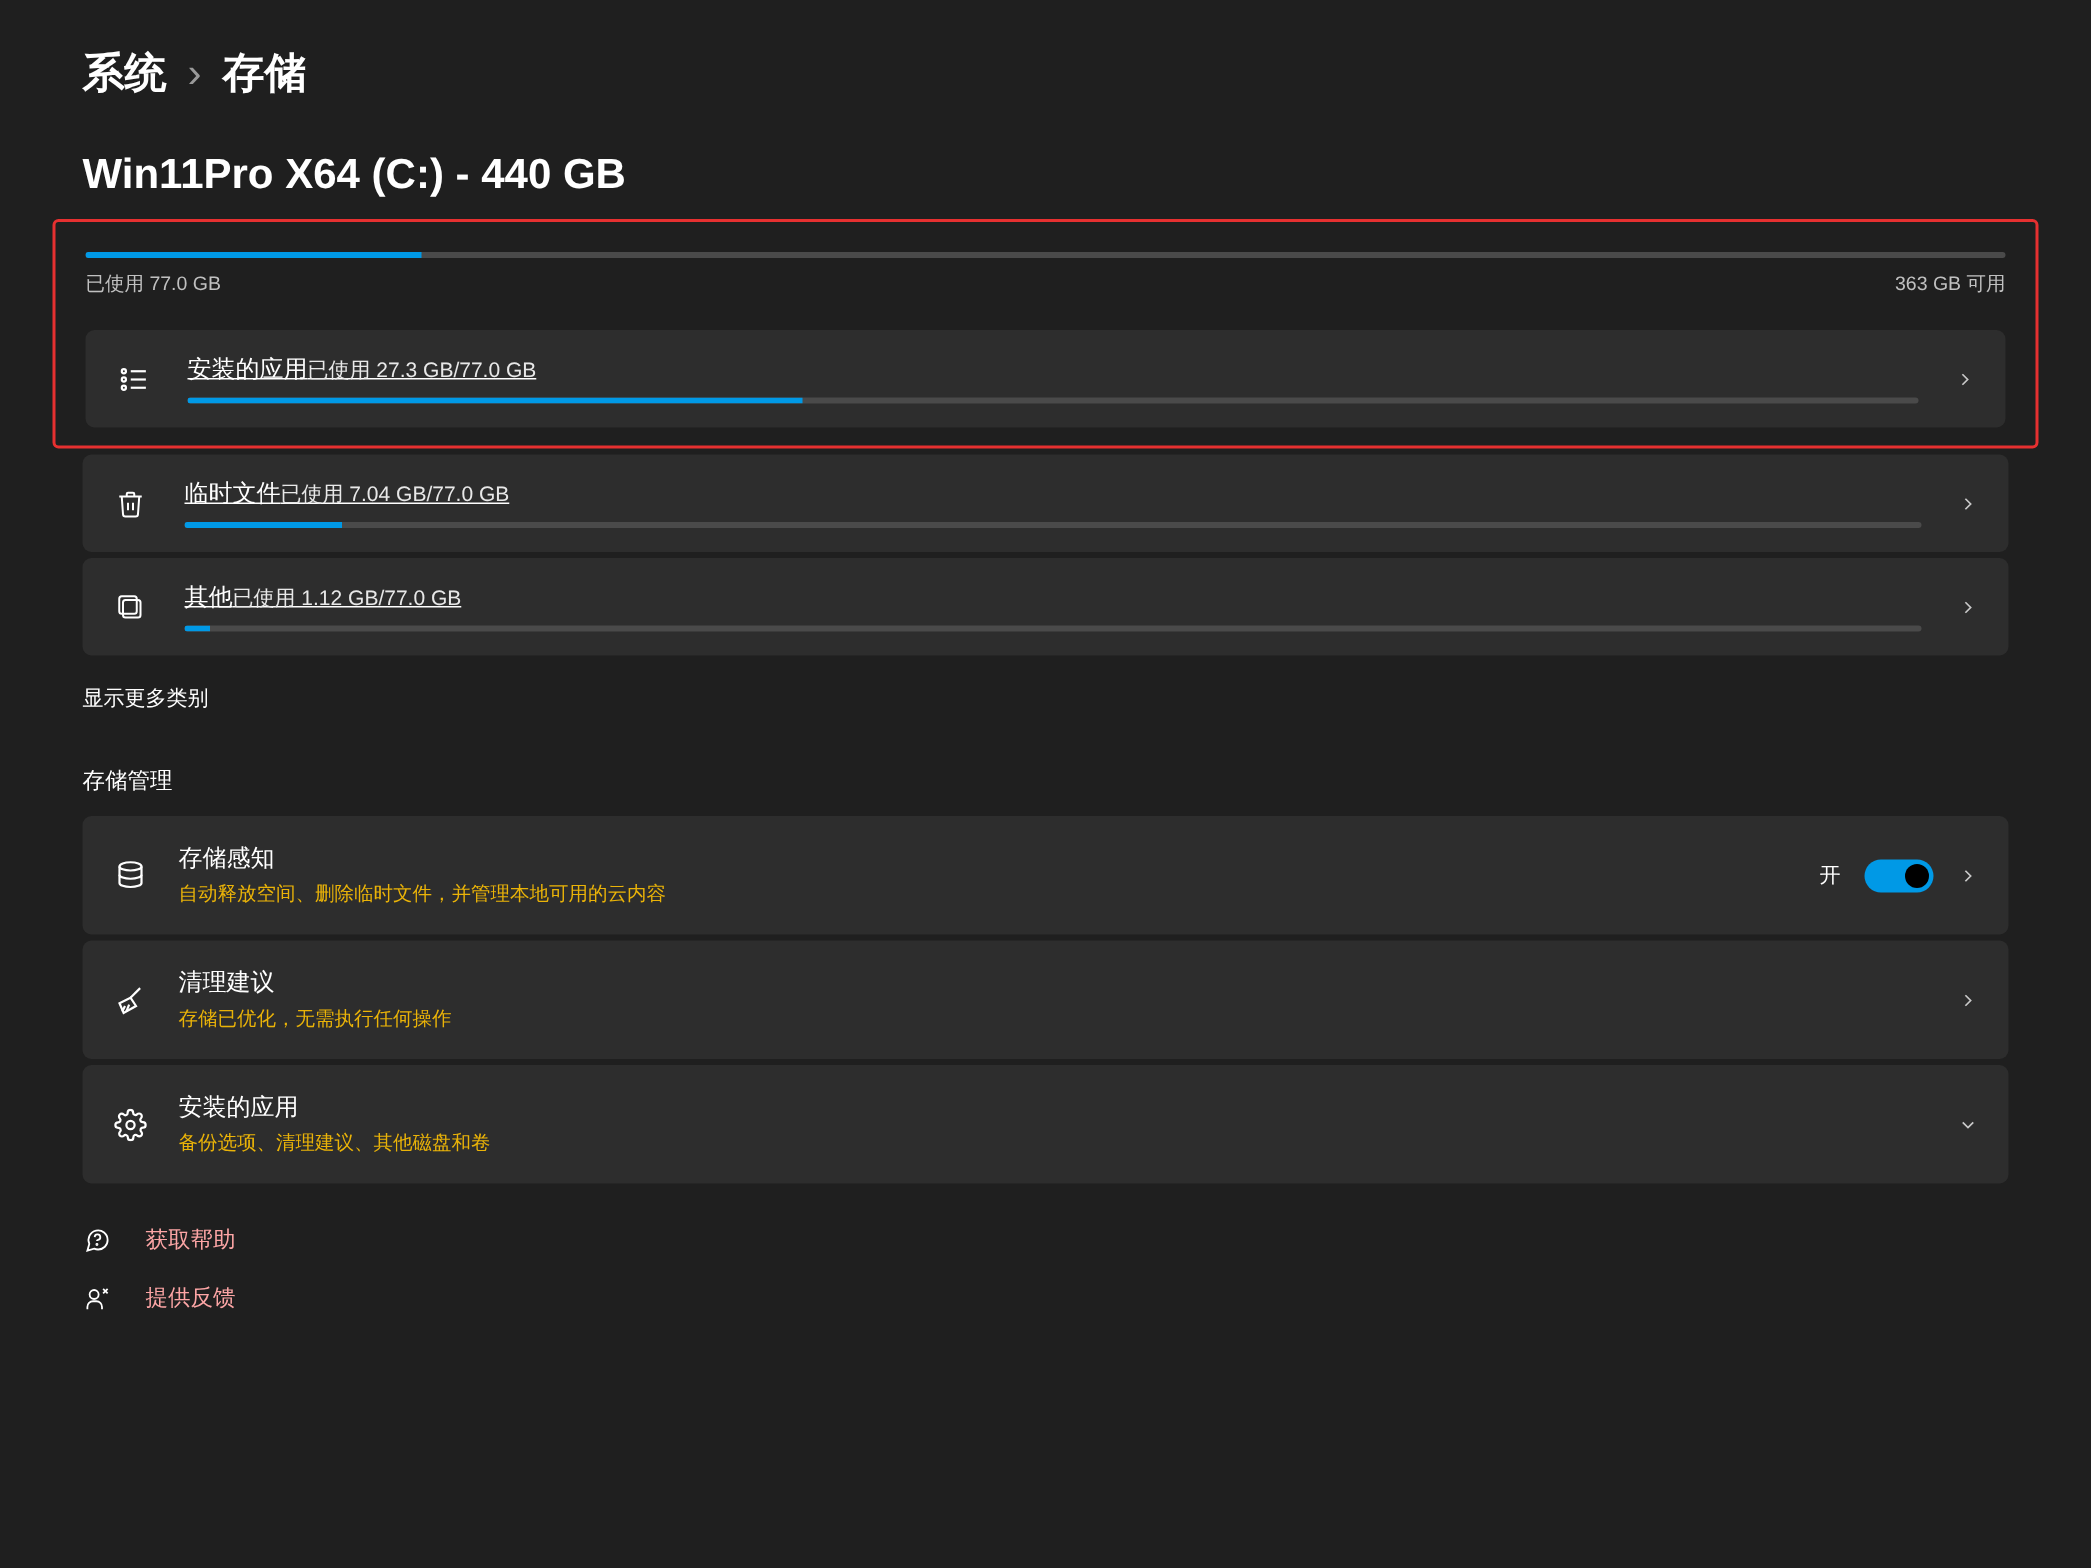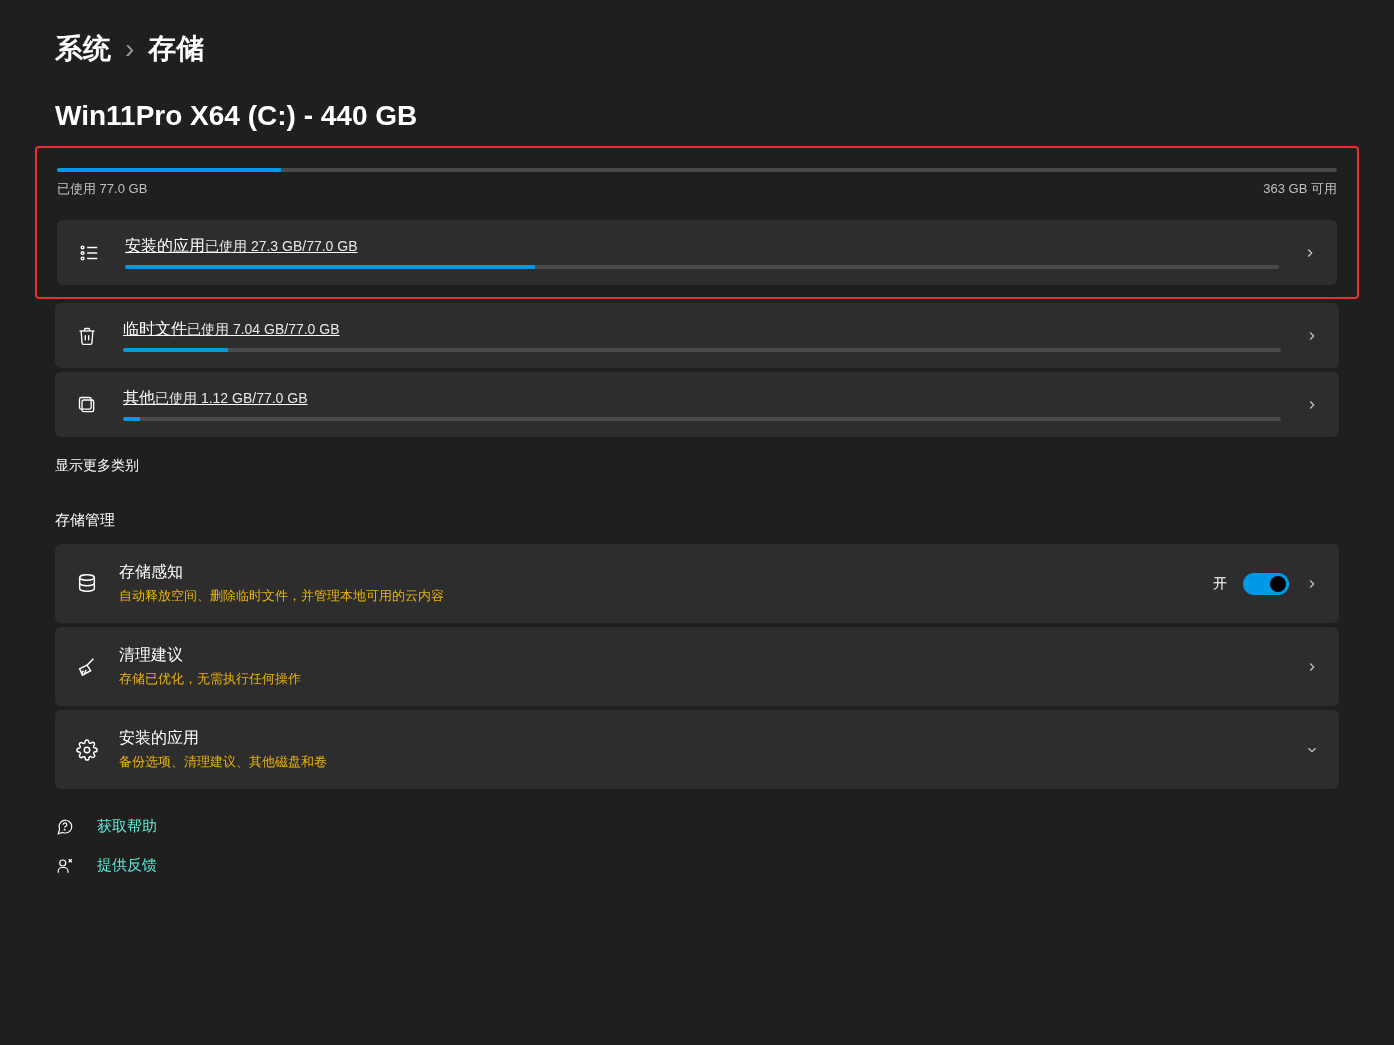--- a/index.html
+++ b/index.html
@@ -131,21 +131,21 @@
 }
 .help-links { margin-top: 28px; }
 .help-link {
   display: flex;
   align-items: center;
   gap: 22px;
   margin-bottom: 20px;
   cursor: pointer;
 }
 .help-link .ic { width: 20px; display: flex; justify-content: center; color: #fff; }
-.help-link .tx { color: #5eead4; font-size: 15px; }
+.help-link .tx { color: #fca5a5; font-size: 15px; }
 svg { display: block; }
 </style>
 </head>
 <body>
 
 
 
 
 <div class="breadcrumb">
   <span>系统</span>

